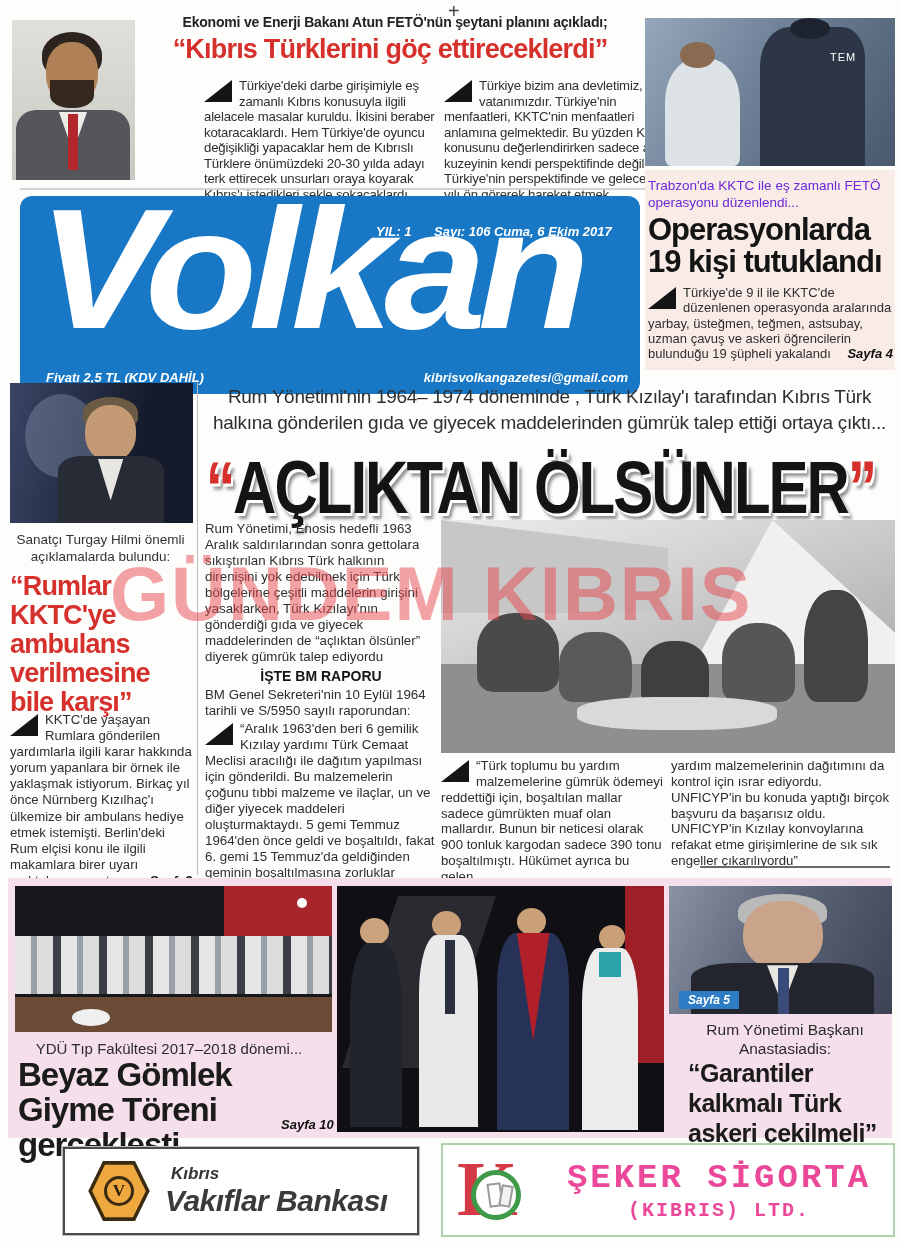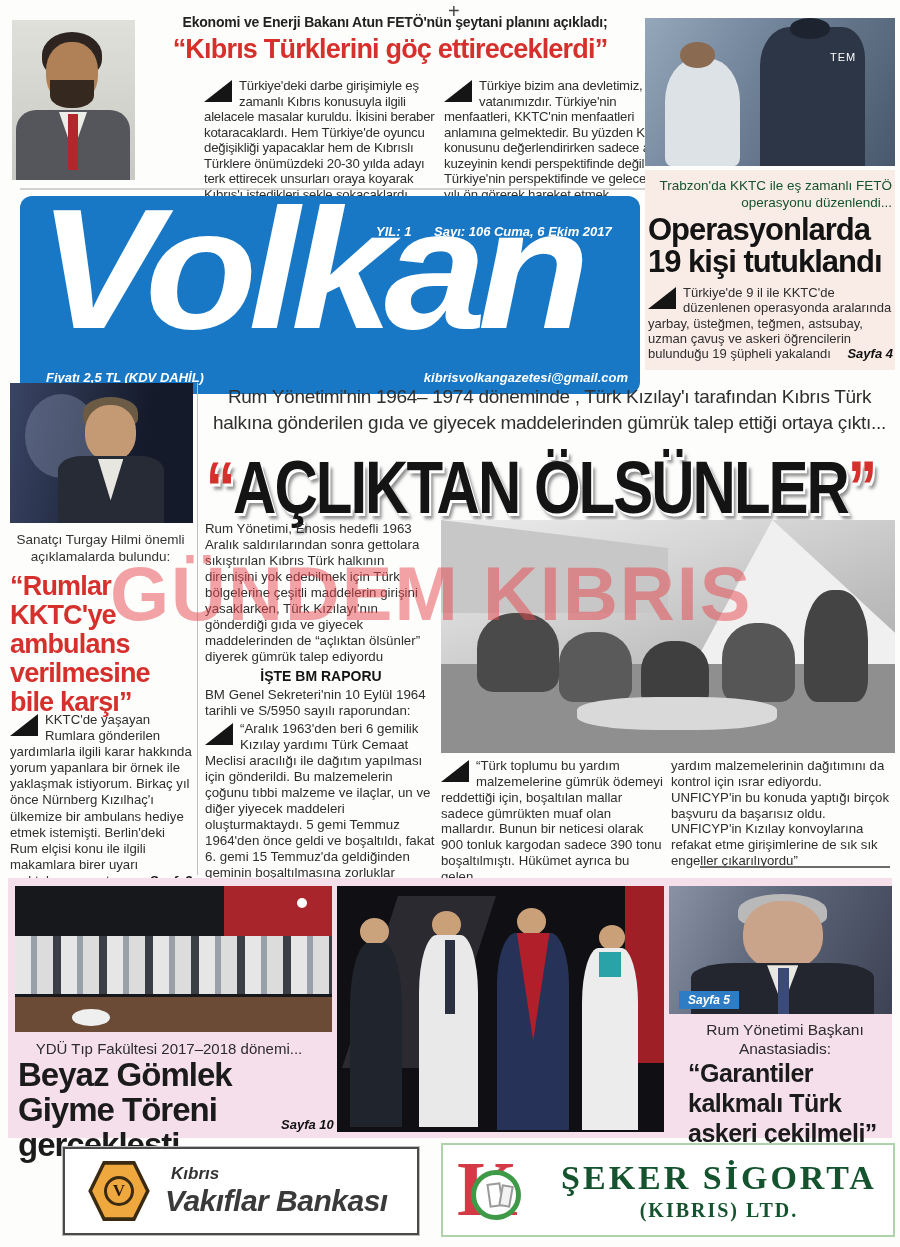--- a/index.html
+++ b/index.html
@@ -26,21 +26,21 @@
   
   .masthead { left:20px; top:196px; width:620px; height:198px; background:#1878c5; border-radius:12px; overflow:hidden; }
   .mh-title { position:absolute; left:18px; top:-12px; font-size:170px; line-height:1; font-weight:bold; font-style:italic; color:#fff; letter-spacing:-8px; transform:scaleX(1.08); transform-origin:left top; }
   .mh-yil   { position:absolute; left:356px; top:28px; color:#fff; font-weight:bold; font-size:13px; font-style:italic; }
   .mh-issue { position:absolute; left:414px; top:28px; color:#fff; font-weight:bold; font-size:13px; font-style:italic; }
   .mh-price { position:absolute; left:26px; bottom:9px; color:#fff; font-weight:bold; font-size:13px; font-style:italic; }
   .mh-email { position:absolute; right:12px; bottom:9px; color:#fff; font-weight:bold; font-size:13px; font-style:italic; }
 
   
   .op-bg { left:645px; top:170px; width:250px; height:200px; background:#f9ece7; }
-  .op-kicker { left:648px; top:178px; width:244px; text-align:right; font-size:13.5px; color:#14532d; line-height:1.25; }
+  .op-kicker { left:648px; top:178px; width:244px; text-align:left; font-size:13.5px; color:#6d28d9; line-height:1.25; }
   .op-headline { left:648px; top:214px; width:247px; font-size:31px; font-weight:bold; color:#141414; line-height:1.02; letter-spacing:-1px; }
   .op-body { left:648px; top:285px; width:245px; font-size:13px; line-height:1.18; color:#2e2e2e; }
 
   
   .deck { left:202px; top:384px; width:695px; text-align:center; font-size:19px; color:#2f2f2f; line-height:1.35; letter-spacing:-0.3px; }
   .main-hl { left:183px; top:446px; width:715px; text-align:center; white-space:nowrap; font-size:60px; font-weight:bold; letter-spacing:-2px; transform:scaleY(1.22); transform-origin:center top; color:#141414; text-shadow:2px 2px 0 #fff, 4px 5px 3px #8f8f8f; }
   .main-hl .q { color:#d6302c; }
   .vrule { left:197px; top:383px; width:1px; height:492px; background:#bfbfbf; }
 
   .ph-turgay { left:10px; top:383px; width:183px; height:140px; background:linear-gradient(100deg,#3a4565,#141a2a 70%); }
@@ -76,21 +76,21 @@
   .hex-inner { width:56px; height:56px; background:#efa83d; clip-path:polygon(25% 3%,75% 3%,98% 50%,75% 97%,25% 97%,2% 50%); display:flex; align-items:center; justify-content:center; }
   .hex-circle { width:30px; height:30px; border:3px solid #3a2a12; border-radius:50%; background:#efa83d; display:flex; align-items:center; justify-content:center; font-family:"Liberation Serif",serif; font-weight:bold; font-size:17px; color:#2a1d0a; }
   .vak-text .t1 { font-size:17px; font-weight:bold; font-style:italic; color:#333; margin-left:6px; }
   .vak-text .t2 { font-size:30px; font-weight:bold; font-style:italic; color:#3a3a3a; letter-spacing:-0.5px; }
   .ad-seker { left:441px; top:1143px; width:454px; height:94px; background:#fff; border:2px solid #aed3aa; display:flex; align-items:center; padding-left:14px; gap:10px; }
   .seker-logo { position:relative; width:78px; height:76px; flex:0 0 auto; }
   .seker-k { position:absolute; left:0; top:0; font-family:"Liberation Serif",serif; font-weight:bold; font-size:78px; line-height:0.95; color:#d43a45; }
   .seker-circle { position:absolute; left:14px; top:18px; width:50px; height:50px; border:5px solid #3f9a48; border-radius:50%; background:#fff; }
   .seker-cube1 { position:absolute; left:12px; top:8px; width:14px; height:24px; background:#fff; border:2px solid #9a9a9a; transform:rotate(-8deg); }
   .seker-cube2 { position:absolute; left:24px; top:10px; width:12px; height:22px; background:#f2f2f2; border:2px solid #9a9a9a; transform:rotate(10deg); }
-  .seker-text { flex:1; text-align:center; font-family:Liberation Serif, serif; color:#14532d; }
+  .seker-text { flex:1; text-align:center; font-family:Liberation Mono, monospace; color:#ec4899; }
   .seker-text .s1 { font-size:34px; font-weight:bold; letter-spacing:3px; }
   .seker-text .s2 { font-size:20px; font-weight:bold; letter-spacing:2px; margin-top:2px; }
 </style>
 </head>
 <body>
 
 <div class="page">
 
   <div class="abs printmark">+</div>
 

